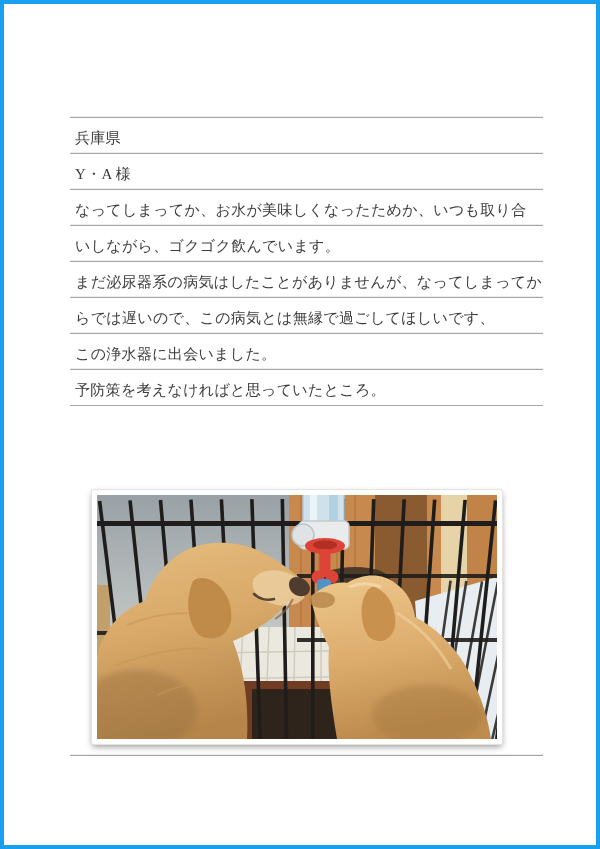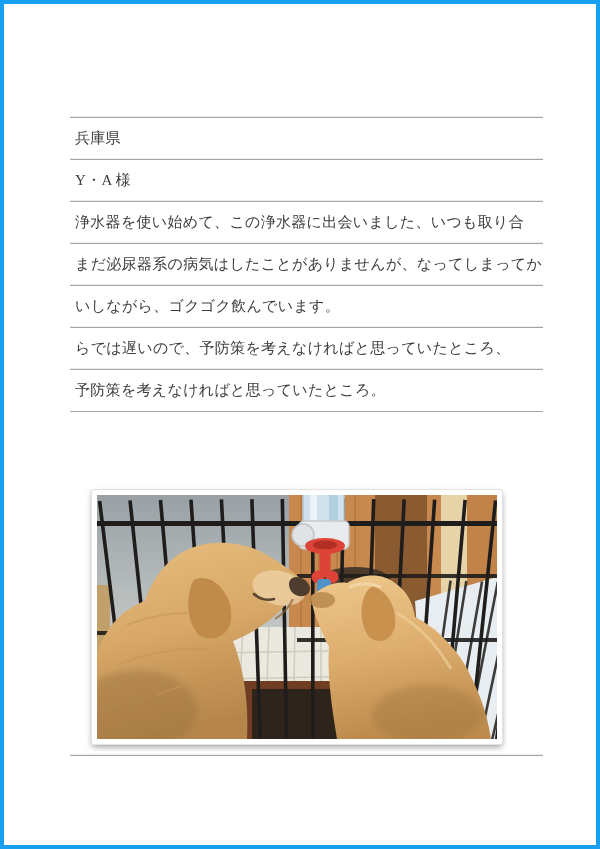--- a/index.html
+++ b/index.html
@@ -13,21 +13,21 @@
     font-family:"Liberation Serif","DejaVu Serif",serif;
   }
   .letter {
     position:absolute;
     left:66px; top:113px;
     width:473px;
     border-bottom:1px solid #a6a6a6;
   }
   .letter-row {
     box-sizing:border-box;
-    height:42px;
+    height:36px;
     border-top:1px solid #a6a6a6;
     box-shadow:0 -1px 0 #ececec;
     padding:13px 0 0 5px;
     font-size:15px;
     line-height:1;
     letter-spacing:0.3px;
     color:#3c3c3c;
     white-space:nowrap;
   }
   .photo-frame {
@@ -50,24 +50,25 @@
   }
 </style>
 </head>
 <body>
 
 <div class="page">
 
   <div class="letter">
     <div class="letter-row">兵庫県</div>
     <div class="letter-row">Y・A 様</div>
-    <div class="letter-row">浄水器を使い始めて、この浄水器に出会いました、いつも取り合</div>
+    <div class="letter-row">なってしまってか、お水が美味しくなったためか、いつも取り合</div>
+    <div class="letter-row">いしながら、ゴクゴク飲んでいます。</div>
     <div class="letter-row">まだ泌尿器系の病気はしたことがありませんが、なってしまってか</div>
-    <div class="letter-row">いしながら、ゴクゴク飲んでいます。</div>
-    <div class="letter-row">らでは遅いので、予防策を考えなければと思っていたところ、</div>
+    <div class="letter-row">らでは遅いので、この病気とは無縁で過ごしてほしいです、</div>
+    <div class="letter-row">この浄水器に出会いました。</div>
     <div class="letter-row">予防策を考えなければと思っていたところ。</div>
   </div>
 
   <div class="photo-frame">
     <svg viewBox="0 0 400 244" preserveAspectRatio="none">
       <defs>
         <linearGradient id="gWall" x1="0" y1="0" x2="0" y2="1">
           <stop offset="0" stop-color="#99a1a6"></stop>
           <stop offset="0.55" stop-color="#c2c6c4"></stop>
           <stop offset="1" stop-color="#d8d9d3"></stop>

